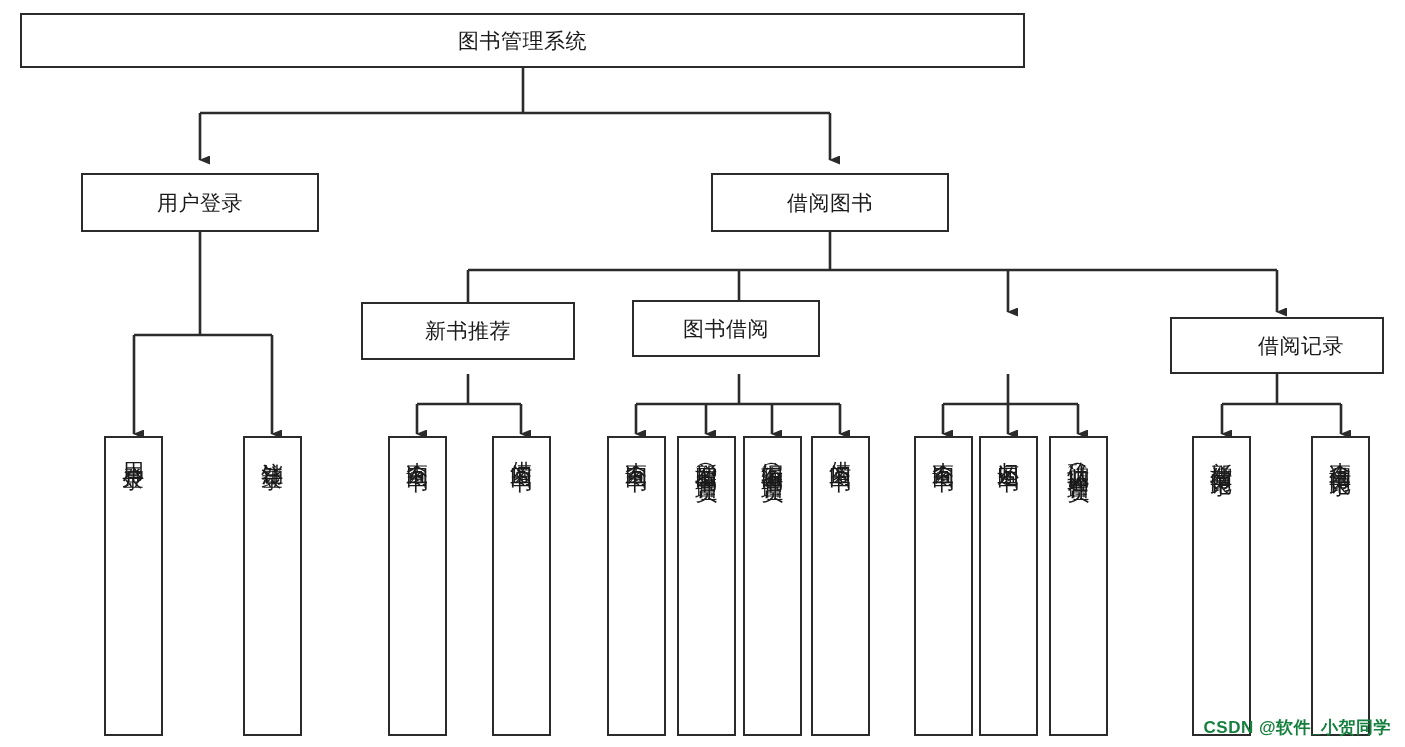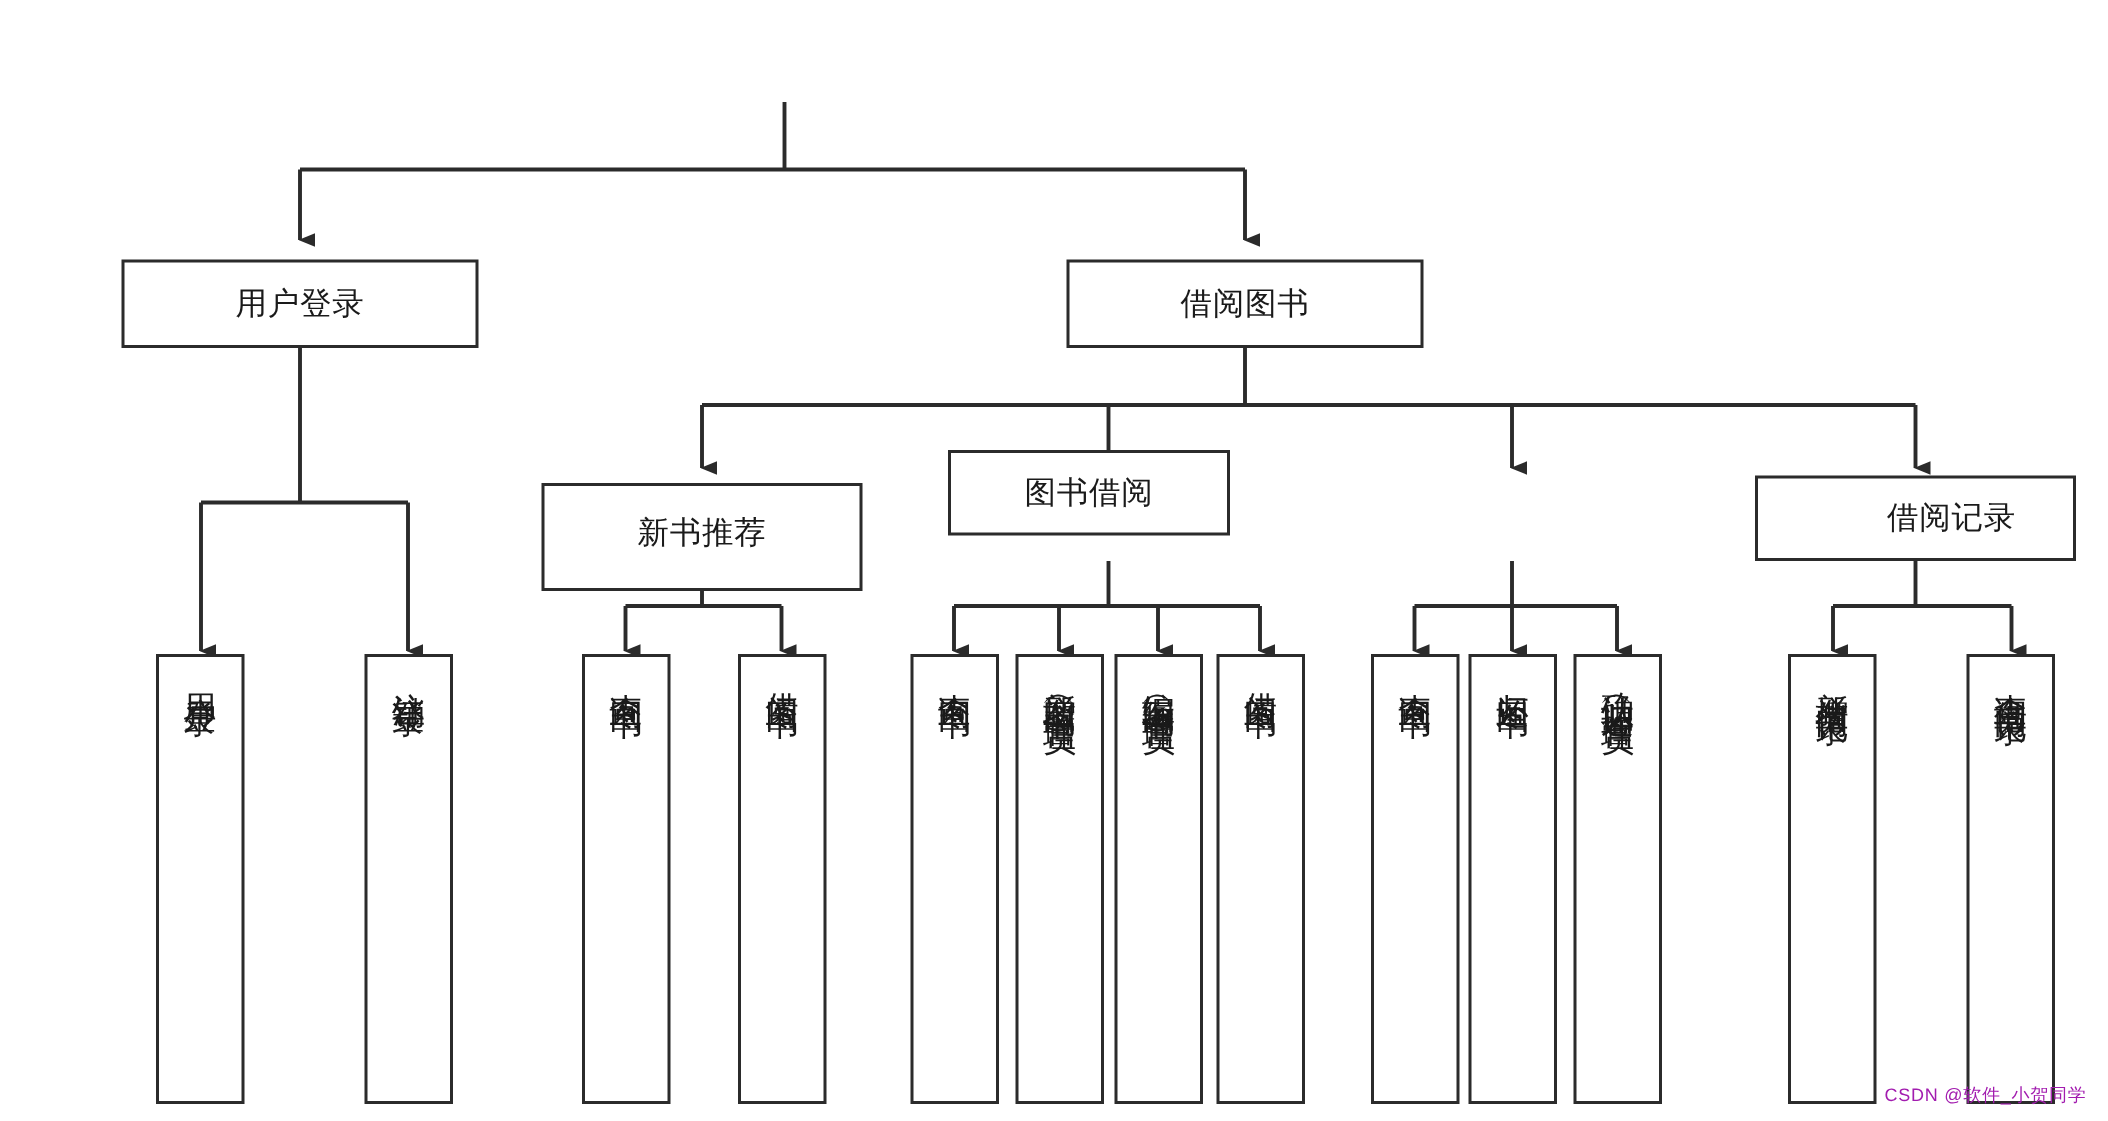--- a/index.html
+++ b/index.html
@@ -53,25 +53,26 @@
     font-size: 22px;
     line-height: 1.25;
     letter-spacing: 3px;
     white-space: nowrap;
     color: #1a1a1a;
   }
   .watermark {
     position: absolute;
     right: 14px;
     bottom: 8px;
-    font-size: 12px;
-    color: #a21caf;
+    font-size: 17px;
+    color: #15803d;
     letter-spacing: 0.5px;
     white-space: nowrap;
     user-select: none;
+    font-weight: bold;
   }
 </style>
 </head>
 <body>
 
 <div id="canvas">
 
   <svg id="edges" viewBox="0 0 1405 747" xmlns="http://www.w3.org/2000/svg">
     <defs>
       <marker id="arrow" markerWidth="9" markerHeight="11" refX="4.5" refY="10" orient="auto" markerUnits="userSpaceOnUse">
@@ -116,29 +117,32 @@
       <path d="M1008,404 L1008,434" marker-end="url(#arrow)"></path>
       <path d="M1078,404 L1078,434" marker-end="url(#arrow)"></path>
 
       <path d="M1277,374 L1277,404"></path>
       <path d="M1222,404 L1341,404"></path>
       <path d="M1222,404 L1222,434" marker-end="url(#arrow)"></path>
       <path d="M1341,404 L1341,434" marker-end="url(#arrow)"></path>
     </g>
   </svg>
 
+  <div class="node horiz" style="left:20px; top:13px; width:1005px; height:55px;">
+    <span>图书管理系统</span>
+  </div>
 
   <div class="node horiz" style="left:81px; top:173px; width:238px; height:59px;">
     <span>用户登录</span>
   </div>
   <div class="node horiz" style="left:711px; top:173px; width:238px; height:59px;">
     <span>借阅图书</span>
   </div>
 
-  <div class="node horiz" style="left:361px; top:322px; width:214px; height:72px;font-family:Liberation Mono, monospace;">
+  <div class="node horiz" style="left:361px; top:302px; width:214px; height:58px;">
     <span>新书推荐</span>
   </div>
   <div class="node horiz" style="left:632px; top:300px; width:188px; height:57px;align-items:center;">
     <span>图书借阅</span>
   </div>
   <div class="node horiz" style="left:1170px; top:317px; width:214px; height:57px;padding-left:48px;">
     <span>借阅记录</span>
   </div>
 
   <div class="node vert" style="left:104px; top:436px; width:59px; height:300px;">

